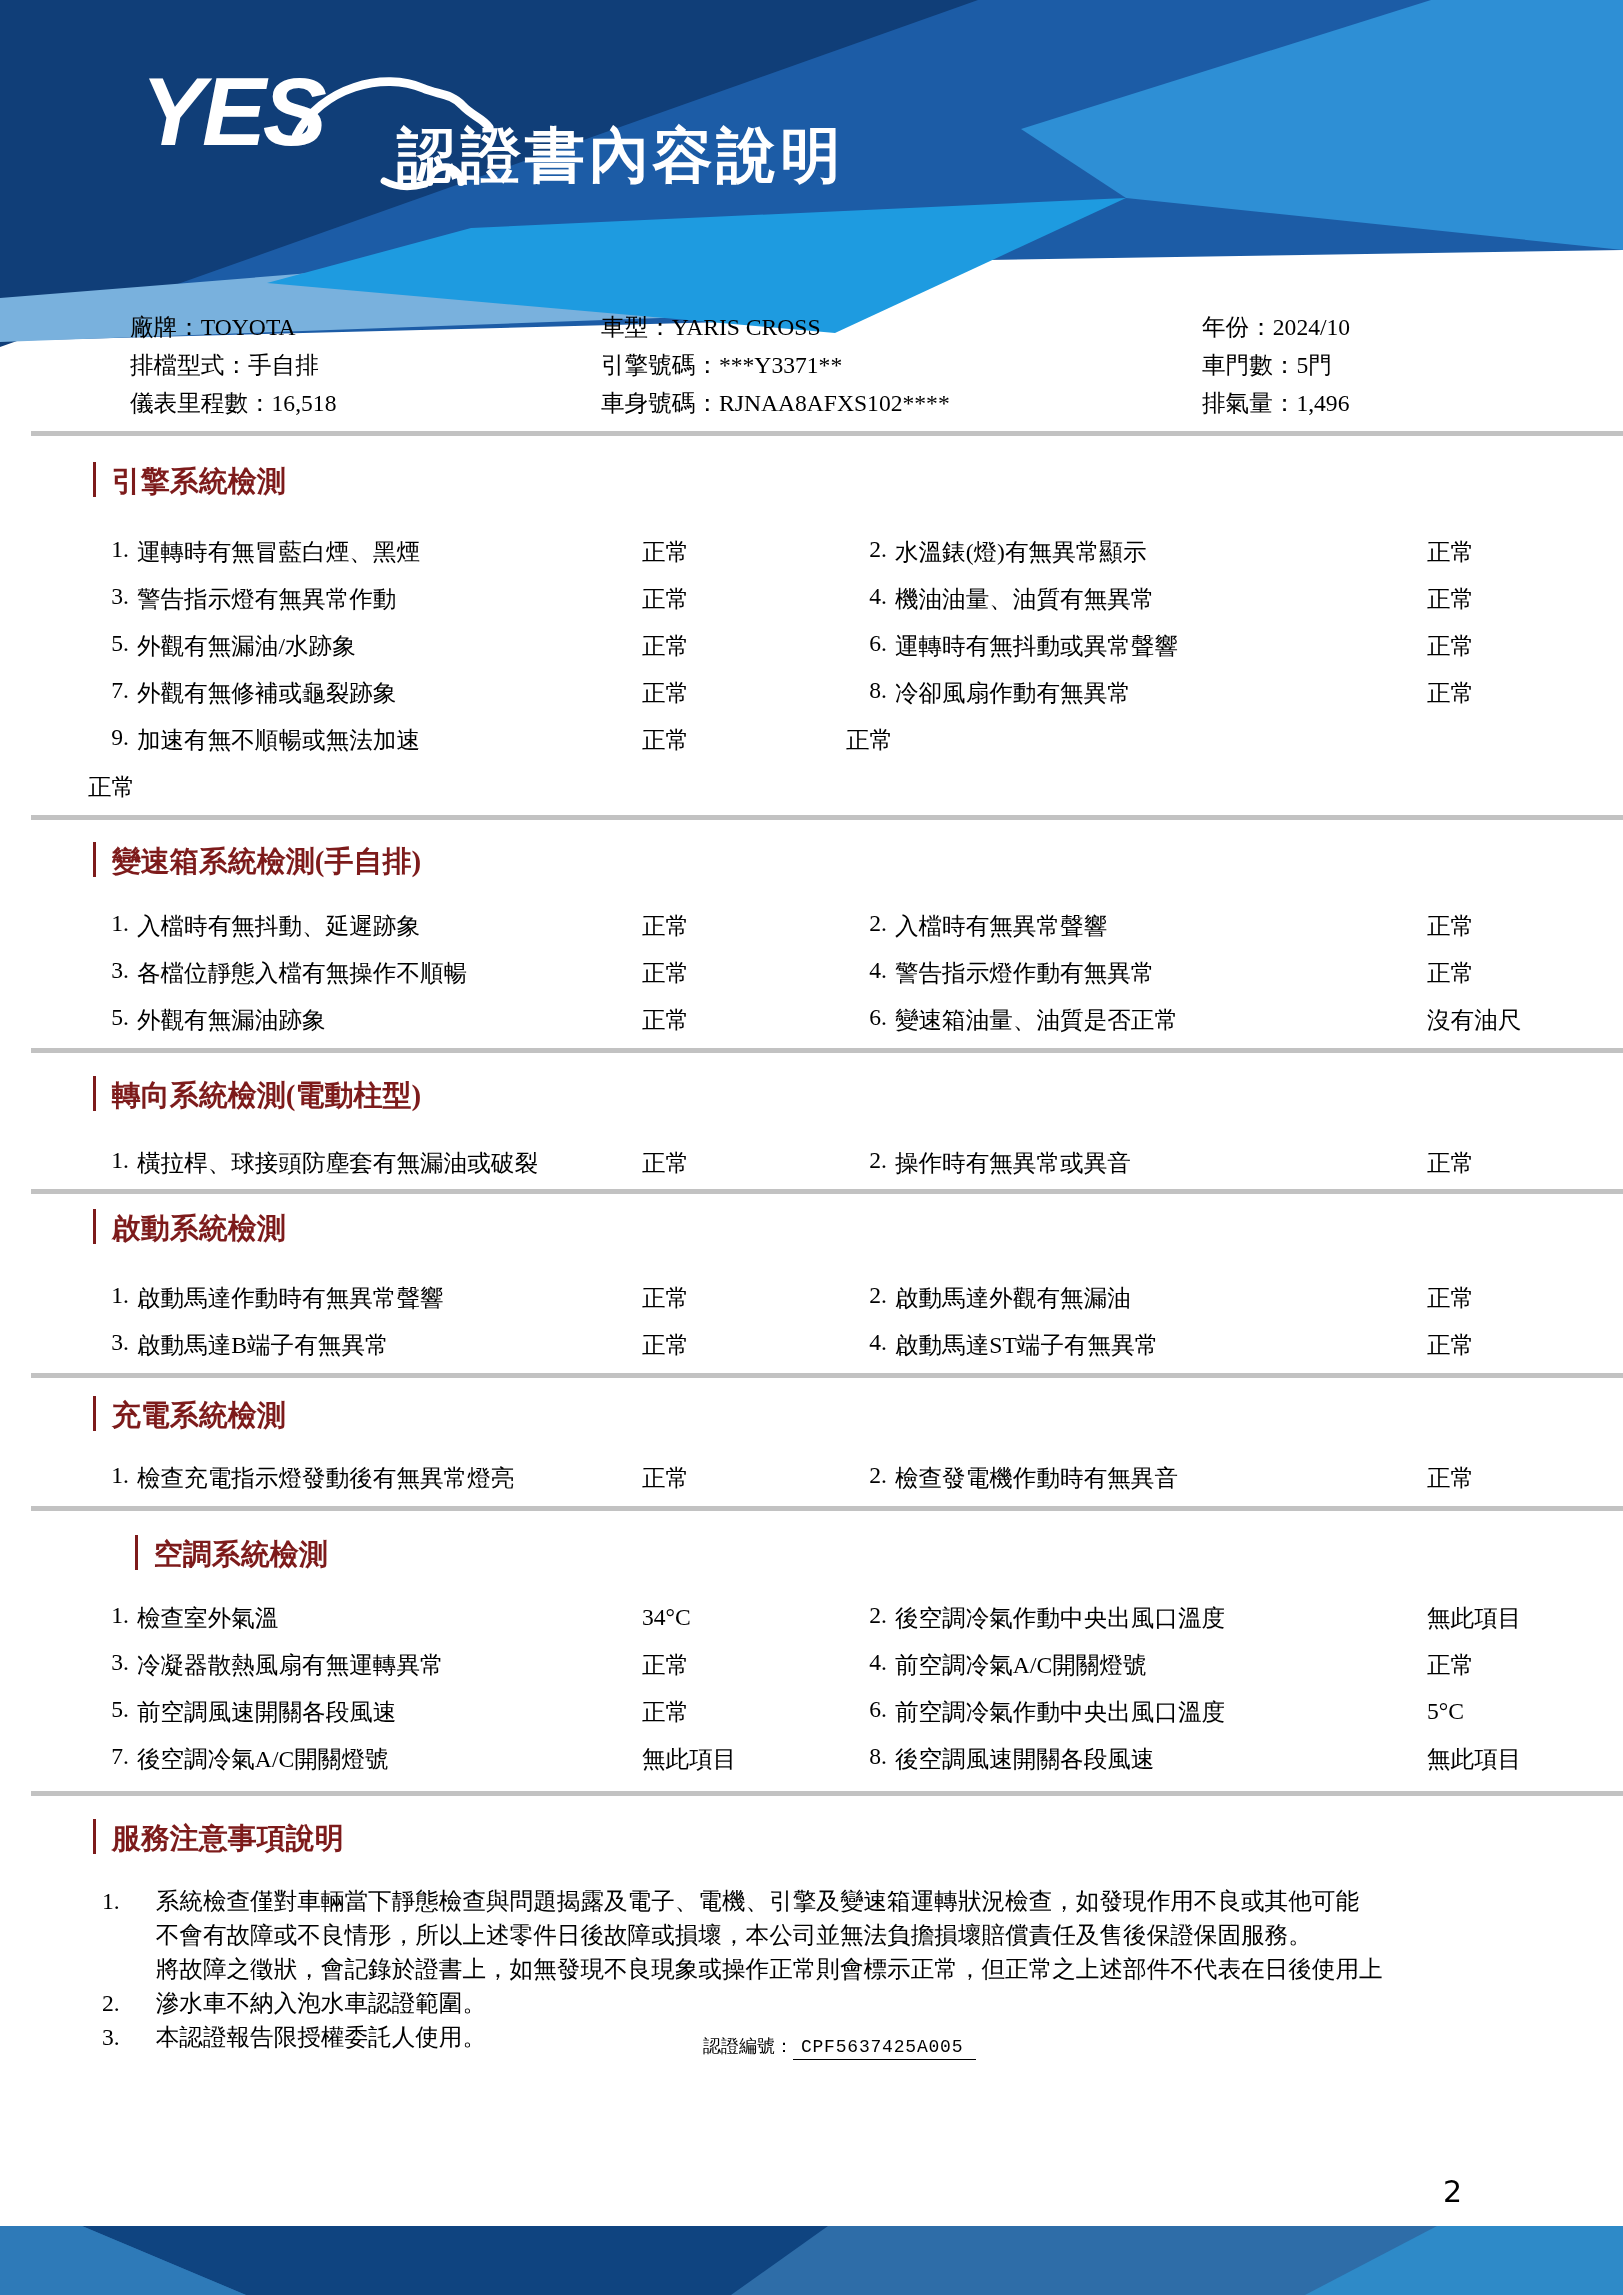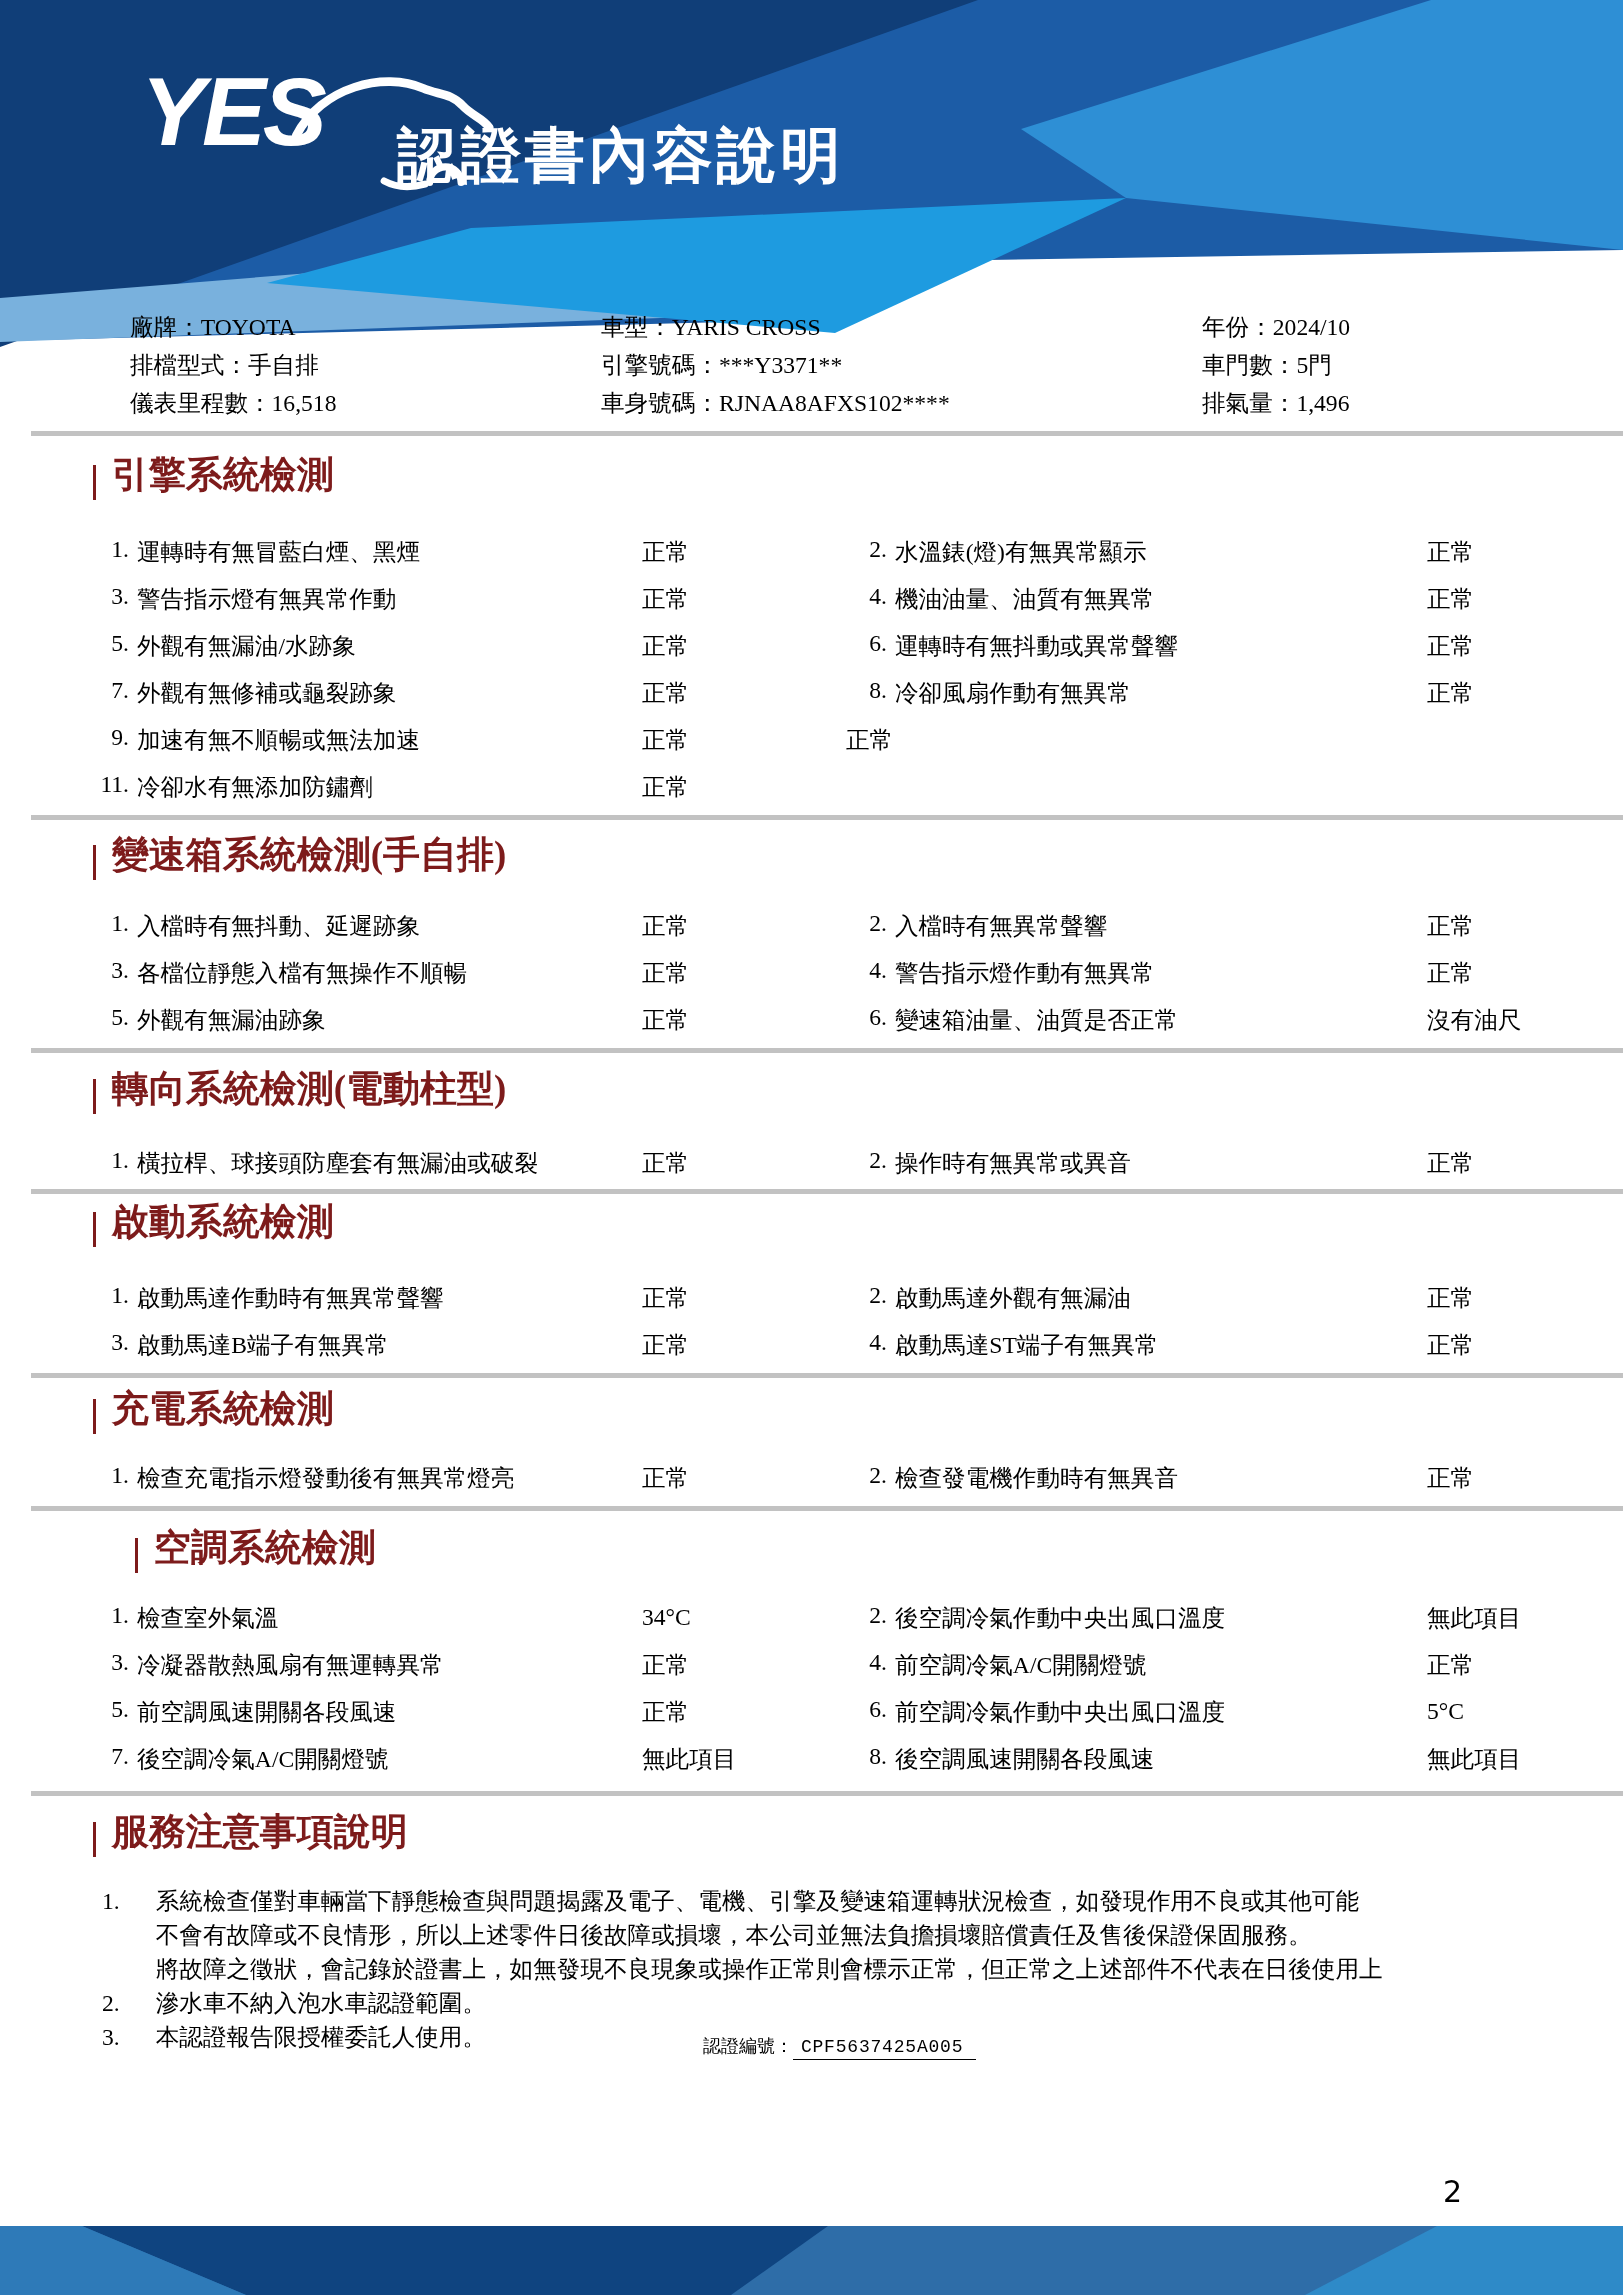--- a/index.html
+++ b/index.html
@@ -24,22 +24,22 @@
   .car{position:absolute;left:149px;top:-15.7px;}
   .hdr-title{position:absolute;left:397px;top:116px;color:#fff;font-size:60px;font-weight:bold;
     letter-spacing:3.9px;font-family:"Liberation Sans","DejaVu Sans",sans-serif;}
   
   .vinfo{position:absolute;top:308px;left:0;width:1623px;display:grid;
     grid-template-columns:471px 601px auto;padding-left:130px;box-sizing:border-box;}
   .vinfo .cell{font-size:23.6px;line-height:38px;white-space:nowrap;}
   
   .hrline{position:absolute;left:31px;right:0;height:4.7px;background:var(--c-div,#c2c2c2);}
   
-  .sec-title{position:absolute;left:93px;display:flex;align-items:flex-end;
-    color:var(--c-sec,#7d1b1b);font-weight:bold;font-size:37px;height:38px;white-space:nowrap;}
+  .sec-title{position:absolute;left:93px;display:flex;align-items:flex-start;
+    color:var(--c-sec,#7d1b1b);font-weight:bold;font-size:29px;height:38px;white-space:nowrap;}
   .sec-title .bar{width:3.1px;height:35px;background:var(--c-sec,#7d1b1b);margin-right:15.7px;flex:none;}
   .items{position:absolute;left:0;width:1623px;}
   .irow{display:grid;grid-template-columns:554px 171px 33px 581px 159px;
     padding-left:88px;height:47px;align-items:center;box-sizing:border-box;}
   .it{font-size:23.6px;display:flex;white-space:nowrap;}
   .it .num{width:41px;text-align:right;flex:none;}
   .it .txt{margin-left:7.9px;}
   .val{font-size:23.6px;text-align:left;white-space:nowrap;}
   
   .notes-body{position:absolute;top:1884px;left:0;width:1623px;}
@@ -164,24 +164,20 @@
         <div class="irow">
           <div class="it">
             <span class="num">9.</span>
             <span class="txt">加速有無不順暢或無法加速</span>
           </div>
           <div class="val">正常</div>
           <div></div>
           <div class="val">正常</div>
         </div>
         <div class="irow">
-          <div class="it">
-            <span class="num">11.</span>
-            <span class="txt">冷卻水有無添加防鏽劑</span>
-          </div>
           <div class="val">正常</div>
           <div></div>
           <div class="it"></div>
           <div class="val"></div>
         </div>
       </div>
       <div class="sec-title" style="top: 842px;">
         <span class="bar"></span>
         <span>變速箱系統檢測(手自排)</span>
       </div>

